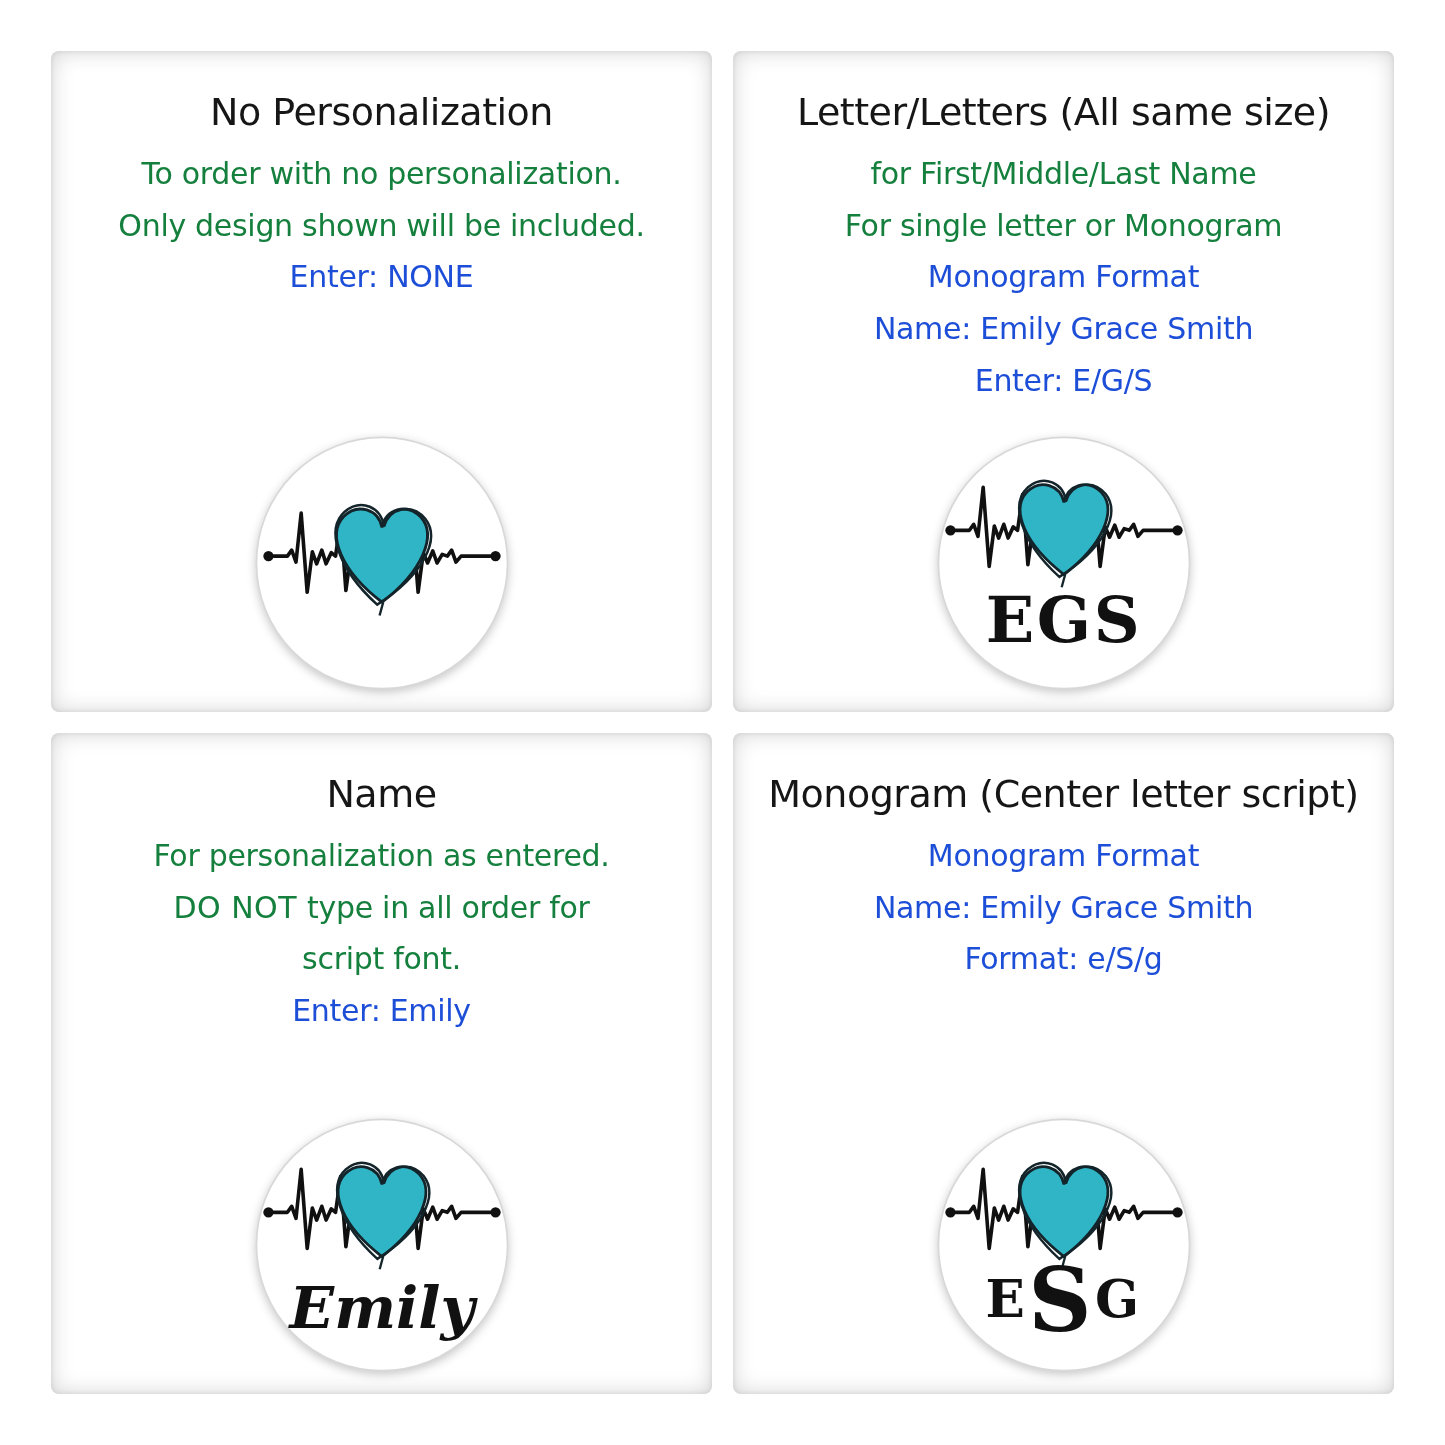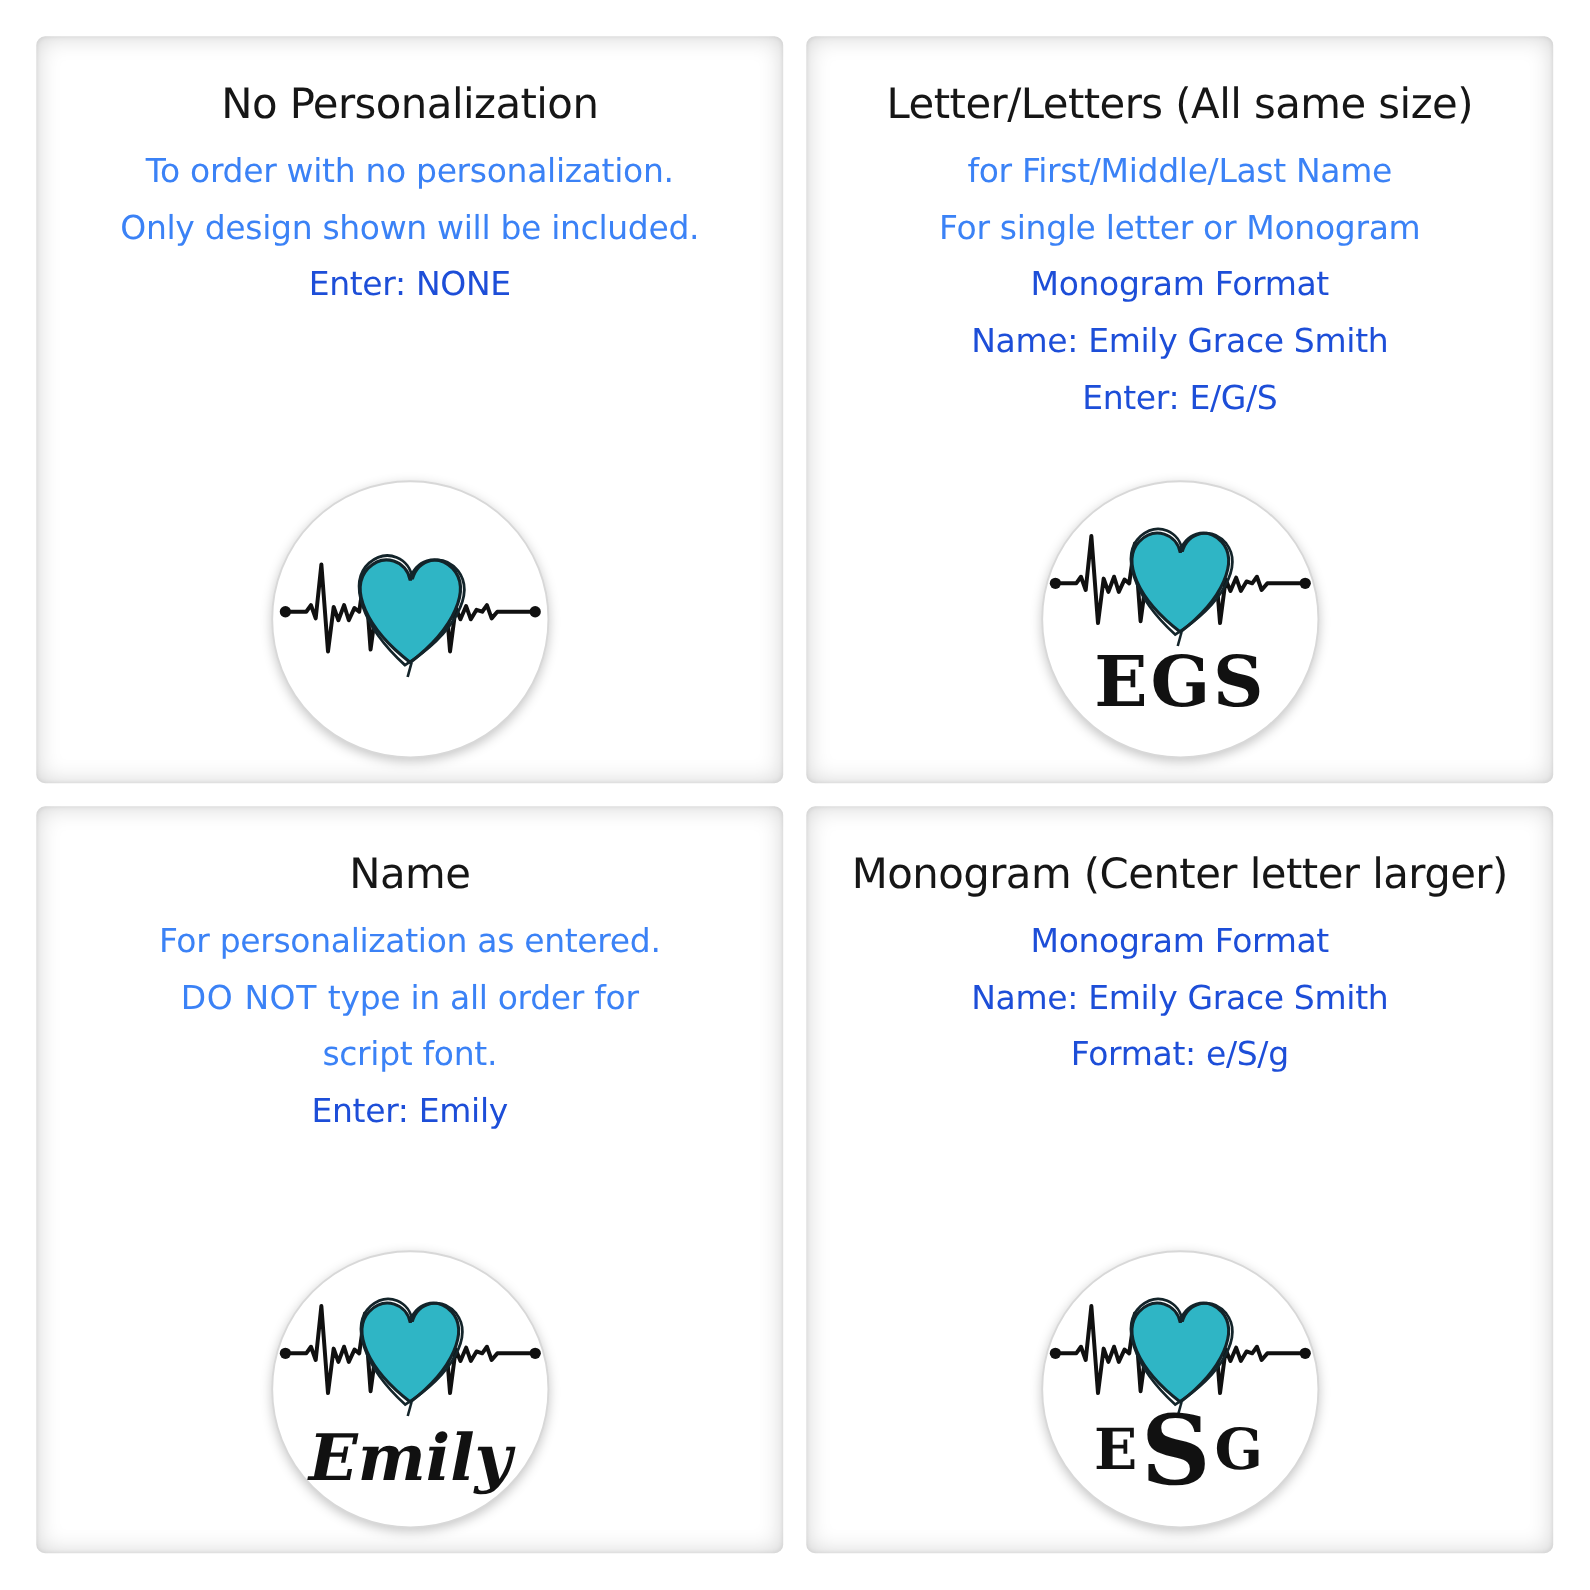--- a/index.html
+++ b/index.html
@@ -7,21 +7,21 @@
     padding: 0;
     background: #ffffff;
     width: 1445px;
     height: 1445px;
     font-family: "DejaVu Sans", sans-serif;
   }
   .grid {
     box-sizing: border-box;
     width: 1445px;
     height: 1445px;
-    padding: 33px;
+    padding: 51px;
     display: grid;
     grid-template-columns: 1fr 1fr;
     grid-template-rows: 1fr 1fr;
     gap: 21px;
     background: #ffffff;
   }
   .card {
     position: relative;
     background: #ffffff;
     border-radius: 8px;
@@ -38,21 +38,21 @@
     margin: 0 0 10px 0;
     line-height: 1.35;
     letter-spacing: -0.5px;
   }
   .card p {
     margin: 0;
     font-size: 30px;
     line-height: 1.72;
     letter-spacing: -0.3px;
   }
-  .red   { color: #3b82f6; }
+  .red   { color: #15803d; }
   .black { color: #1d4ed8; }
   .donot { font-weight: 400; letter-spacing: 0.5px; margin-right: 10px; }
   .badge {
     position: absolute;
     left: 50%;
     bottom: 20px;
     transform: translateX(-50%);
     width: 258px;
     height: 258px;
     filter: drop-shadow(0 3px 5px rgba(0,0,0,0.22));
@@ -158,21 +158,21 @@
       <g transform="translate(150,104) scale(1.35)">
         <path class="heart-fill" d="M 0 44 C -34 18 -46 -12 -32 -27 C -20 -39 -3 -33 0 -18 C 3 -33 20 -39 32 -27 C 46 -12 34 18 0 44 Z"></path>
         <path class="heart-sketch" transform="rotate(5) scale(1.05)" d="M 0 44 C -34 18 -46 -12 -32 -27 C -20 -39 -3 -33 0 -18 C 3 -33 20 -39 32 -27 C 46 -12 34 18 0 44 Z"></path>
         <path class="heart-sketch" d="M 1 44 L -2 55"></path>
       </g>
       <text class="badge-text-script" x="150" y="246" text-anchor="middle">Emily</text>
     </svg>
   </section>
 
   <section class="card">
-    <h2 class="title">Monogram (Center letter larger)</h2>
+    <h2 class="title">Monogram (Center letter script)</h2>
     <p class="black">Monogram Format</p>
     <p class="black">Name: Emily Grace Smith</p>
     <p class="black">Format: e/S/g</p>
 
     <svg class="badge" viewBox="0 0 300 300">
       <circle class="badge-circle" cx="150" cy="150" r="146"></circle>
       <g transform="translate(150,112)">
         <circle class="ekg-dot" cx="-132" cy="0" r="6"></circle>
         <circle class="ekg-dot" cx="132" cy="0" r="6"></circle>
         <path class="ekg" d="M -126 0 H -110 L -105 -7 L -100 7 L -94 -50 L -87 42 L -81 -5 L -76 9 L -70 -7 L -65 9 L -59 -4 L -54 0 L -48 -42 L -42 40 L -36 -4 L -31 8 L -25 -2 L -18 0 H 18 L 24 -6 L 29 8 L 35 -46 L 42 42 L 48 -4 L 53 8 L 59 -6 L 64 8 L 70 -2 L 76 0 L 81 -7 L 86 7 L 92 0 H 126"></path>

